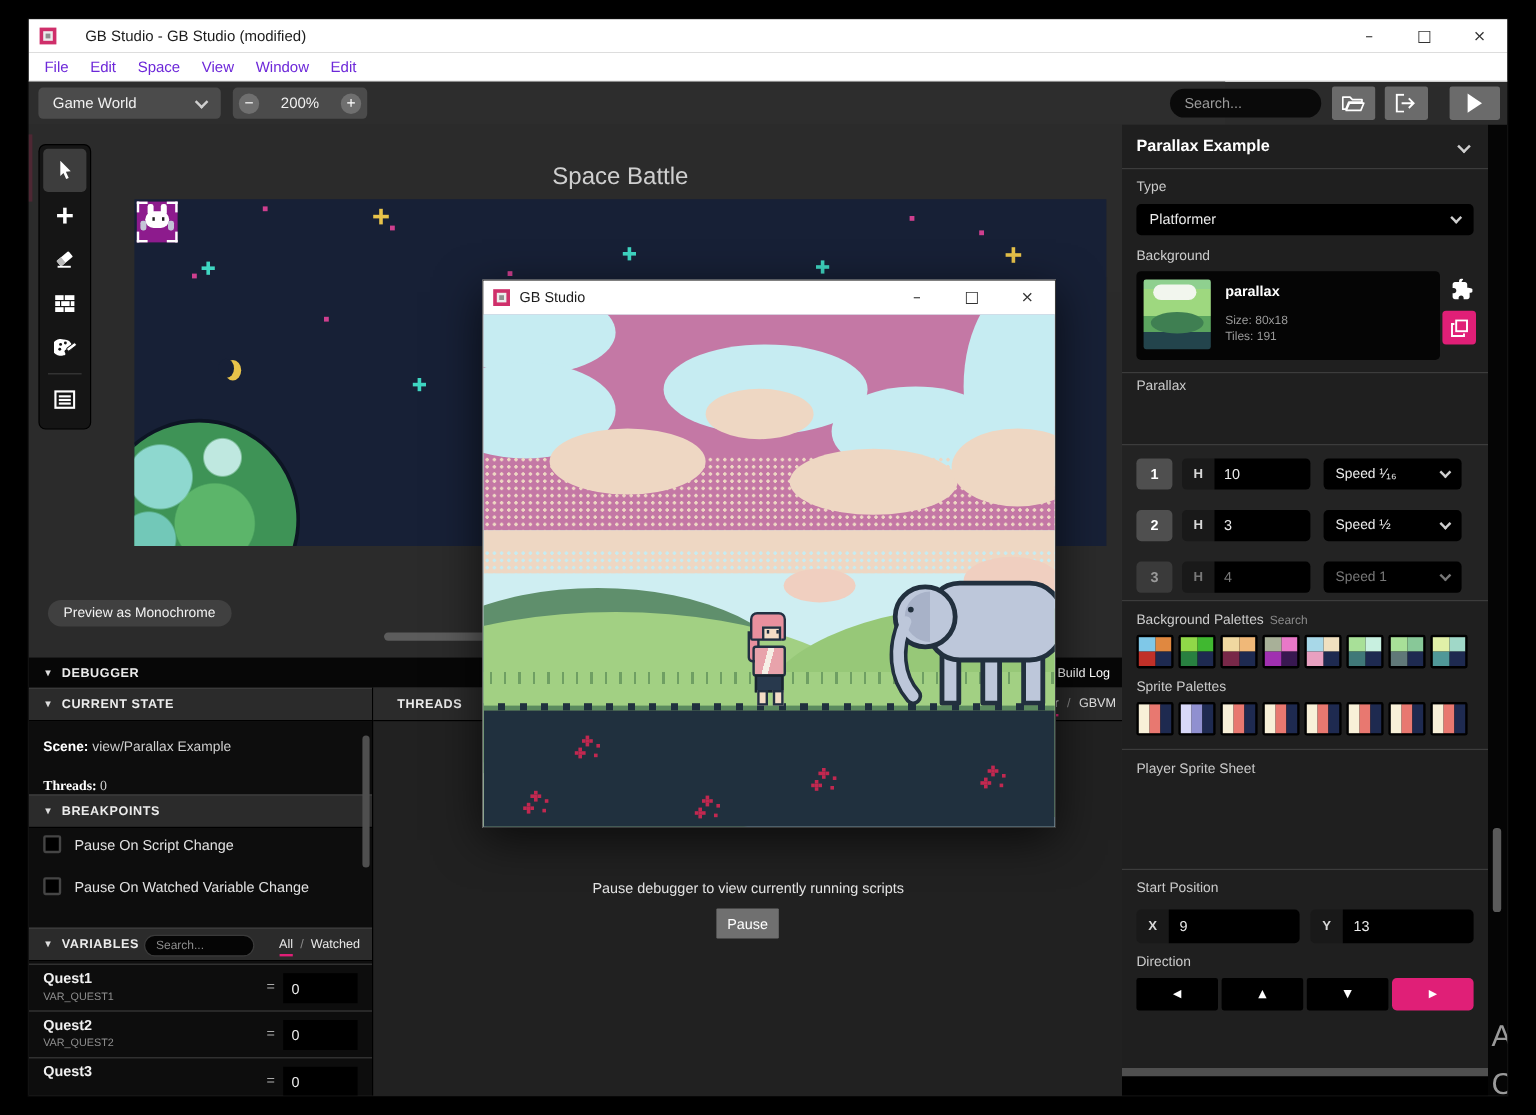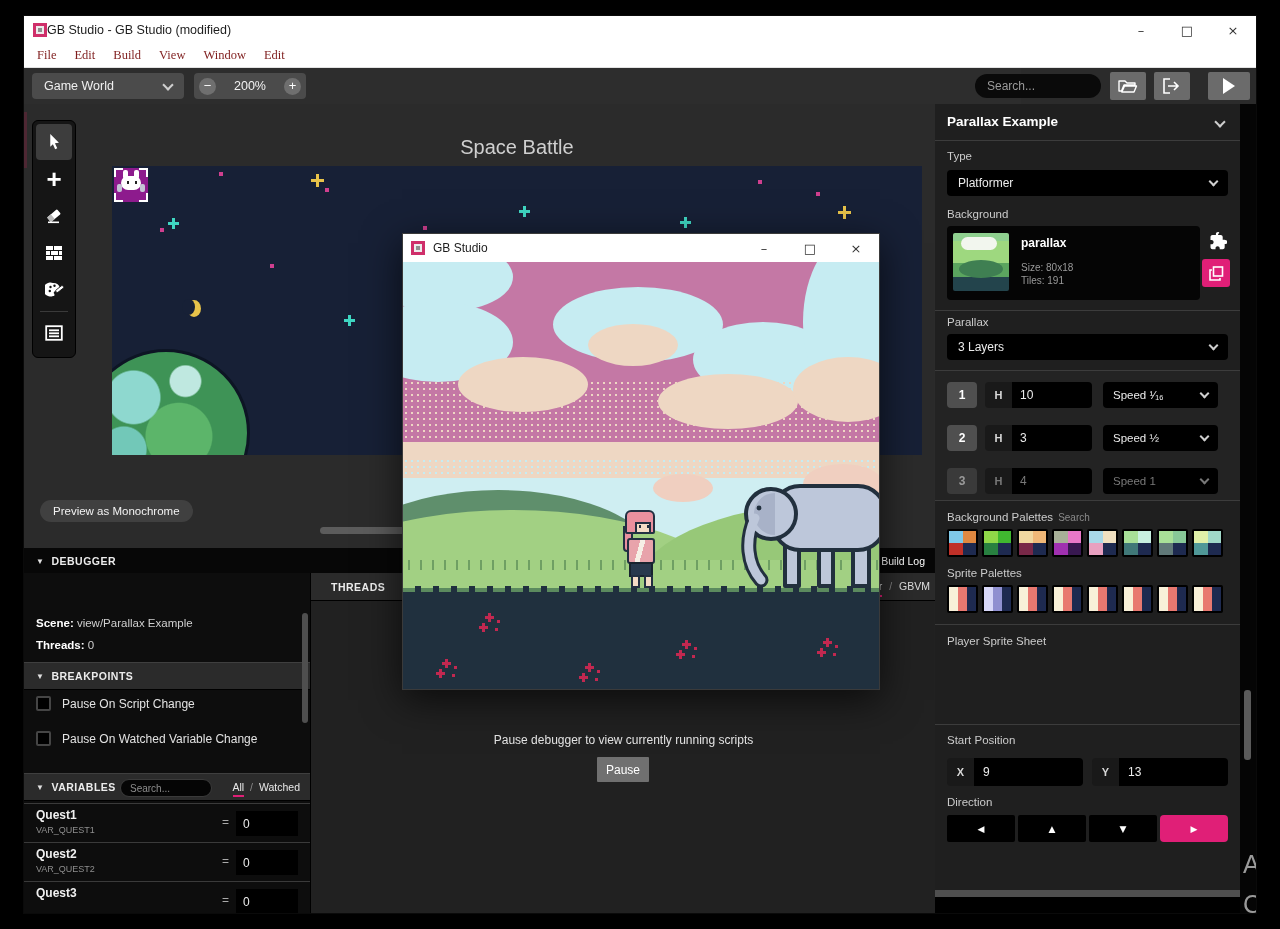--- a/index.html
+++ b/index.html
@@ -6,27 +6,27 @@
     font-family:"Liberation Sans","DejaVu Sans",sans-serif;-webkit-font-smoothing:antialiased;}
   *{box-sizing:border-box;}
   #app{position:absolute;left:24px;top:16px;width:1232px;height:897px;background:#2b2b2b;
     box-shadow:0 0 0 1px #0a0a0a,0 14px 50px rgba(0,0,0,.85);}
   
   #titlebar{position:absolute;left:0;top:0;width:1232px;height:28px;background:#fff;display:flex;align-items:center;}
   .gbicon{position:relative;width:14px;height:14px;background:#cf2f6a;display:inline-block;flex:0 0 auto;}
   .gbicon .g1{position:absolute;inset:3px;background:#ececec;}
   .gbicon .g2{position:absolute;left:5px;top:5px;width:4px;height:4px;background:#8f8f8f;}
   #titlebar .gbicon{margin-left:9px;}
-  #win-title{margin-left:0;font-size:12.5px;color:#1c1c1c;}
+  #win-title{margin-left:24px;font-size:12.5px;color:#1c1c1c;}
   .win-ctrls{margin-left:auto;display:flex;height:100%;}
   .win-ctrl{width:46px;height:100%;display:flex;align-items:center;justify-content:center;
     color:#333;font-size:13px;font-family:"DejaVu Sans",sans-serif;}
   
   #menubar{position:absolute;left:0;top:28px;width:1232px;height:24px;background:#fff;display:flex;align-items:center;padding-left:4px;border-bottom:1px solid #e2e2e2;}
-  .menu-item{font-size:12.5px;color:#7f1d1d;padding:0 9px;font-family:Liberation Serif, serif;}
+  .menu-item{font-size:12.5px;color:#6d28d9;padding:0 9px;}
   
   #toolbar{position:absolute;left:0;top:52px;width:997px;height:36px;background:#2d2d2d;padding-left:47px;}
   #section-select{position:absolute;left:8px;top:5px;width:152px;height:26px;background:#4b4b4b;border-radius:4px;
     color:#f0f0f0;font-size:12.5px;display:flex;align-items:center;padding-left:12px;}
   #section-select .chev{position:absolute;right:12px;top:8px;}
   #zoom-group{position:absolute;left:170px;top:5px;width:112px;height:26px;background:#4b4b4b;border-radius:4px;
     display:flex;align-items:center;justify-content:space-between;padding:0 5px;color:#fff;}
   .zoom-btn{width:17px;height:17px;border-radius:50%;background:#6f6f6f;color:#fff;font-size:13px;line-height:16px;text-align:center;}
   #zoom-level{font-size:12.5px;color:#f2f2f2;}
   #toolbar-search{position:absolute;left:951px;top:6px;width:126px;height:24px;border-radius:12px;background:#0a0a0a;
@@ -83,21 +83,21 @@
   
   #dbg-bar{position:absolute;left:0;top:444px;width:911px;height:25px;background:#070707;display:flex;align-items:center;}
   .tri::before{content:"▼";font-size:8px;color:#e0e0e0;margin-right:7px;position:relative;top:-1px;}
   .dbg-title{font-size:10.5px;font-weight:bold;letter-spacing:.5px;color:#ececec;}
   #dbg-bar .dbg-title{margin-left:12px;}
   #build-log{margin-left:auto;margin-right:10px;font-size:10.5px;color:#fff;}
   #dbg-left{position:absolute;left:0;top:469px;width:286px;height:340px;background:#0d0d0d;overflow:hidden;}
   .sec-head{position:absolute;left:0;width:286px;height:28px;background:#2b2b2b;border-top:1px solid #3f3f3f;border-bottom:1px solid #000;
     display:flex;align-items:center;padding-left:12px;}
   #cs-scene{position:absolute;left:12px;top:44px;font-size:11.5px;color:#cfcfcf;}
-  #cs-threads{position:absolute;left:12px;top:66px;font-size:11.5px;color:#cfcfcf;}
+  #cs-threads{position:absolute;left:12px;top:76px;font-size:11.5px;color:#cfcfcf;font-family:Liberation Serif, serif;}
   .lbl-b{font-weight:bold;color:#fff;}
   .chk-row{position:absolute;left:12px;display:flex;align-items:center;}
   .chk{width:15px;height:15px;background:#000;border:2px solid #454545;border-radius:2px;margin-right:11px;}
   .chk-label{font-size:12px;color:#e2e2e2;}
   #vars-search{position:absolute;left:96px;top:5px;width:92px;height:18px;border-radius:9px;background:#050505;border:1px solid #3a3a3a;
     color:#cfcfcf;font-size:10px;padding:0 9px;outline:none;}
   #vars-search::placeholder{color:#8d8d8d;}
   #vars-filter{position:absolute;right:10px;top:7px;font-size:10.5px;color:#e8e8e8;}
   #filter-all{border-bottom:2px solid #e01f77;padding-bottom:2px;}
   #filter-sep{color:#8a8a8a;margin:0 3px;}
@@ -231,21 +231,21 @@
       <span class="win-ctrl">–</span>
       <span class="win-ctrl">□</span>
       <span class="win-ctrl">×</span>
     </span>
   </div>
 
   <div id="menubar">
       <span id="menu-items" style="display:flex">
         <span class="menu-item">File</span>
         <span class="menu-item">Edit</span>
-        <span class="menu-item">Build</span>
+        <span class="menu-item">Space</span>
         <span class="menu-item">View</span>
         <span class="menu-item">Window</span>
         <span class="menu-item">Edit</span>
       </span>
     </div>
 
   <div id="toolbar">
     <div id="section-select">
       <span>Game World</span>
       <span class="chev"></span>
@@ -362,20 +362,23 @@
     </div>
     <div id="preview-mono">Preview as Monochrome</div>
     <div id="scene-hbar"></div>
 
     <div id="dbg-bar">
       <span class="dbg-title tri">DEBUGGER</span>
       <span id="build-log">Build Log</span>
     </div>
 
     <div id="dbg-left">
+      <div class="sec-head" style="top:0">
+        <span class="dbg-title tri">CURRENT STATE</span>
+      </div>
       <div id="cs-scene">
         <span class="lbl-b">Scene:</span>
         <span>view/Parallax Example</span>
       </div>
       <div id="cs-threads">
         <span class="lbl-b">Threads:</span>
         <span>0</span>
       </div>
       <div class="sec-head" style="top:89px">
         <span class="dbg-title tri">BREAKPOINTS</span>
@@ -458,24 +461,20 @@
       </div>
       <div id="btn-palettes">
         <svg class="ic" width="15" height="15" viewBox="0 0 15 15">
             <rect x="4.5" y="1" width="9" height="9" fill="none" stroke="#fff" stroke-width="1.6"></rect>
             <path d="M3 4 H1 V14 H11 V12" fill="none" stroke="#fff" stroke-width="1.6"></path>
           </svg>
       </div>
       <div class="sb-divider" style="top:206px"></div>
 
       <div class="sb-label" style="top:212px">Parallax</div>
-      <div class="select" style="top:230px">
-        <span>3 Layers</span>
-        <span class="chev"></span>
-      </div>
 
       <div id="layer-rows-wrap">
           <div id="layer-rows">
             <div class="layer-row" style="top: 11px;">
               <span class="layer-badge">1</span>
               <span class="hbox">H</span>
               <input class="layer-input" value="10" style="">
               <div class="mini-select">
                 <span>Speed ¹⁄₁₆</span>
                 <span class="chev"></span>

